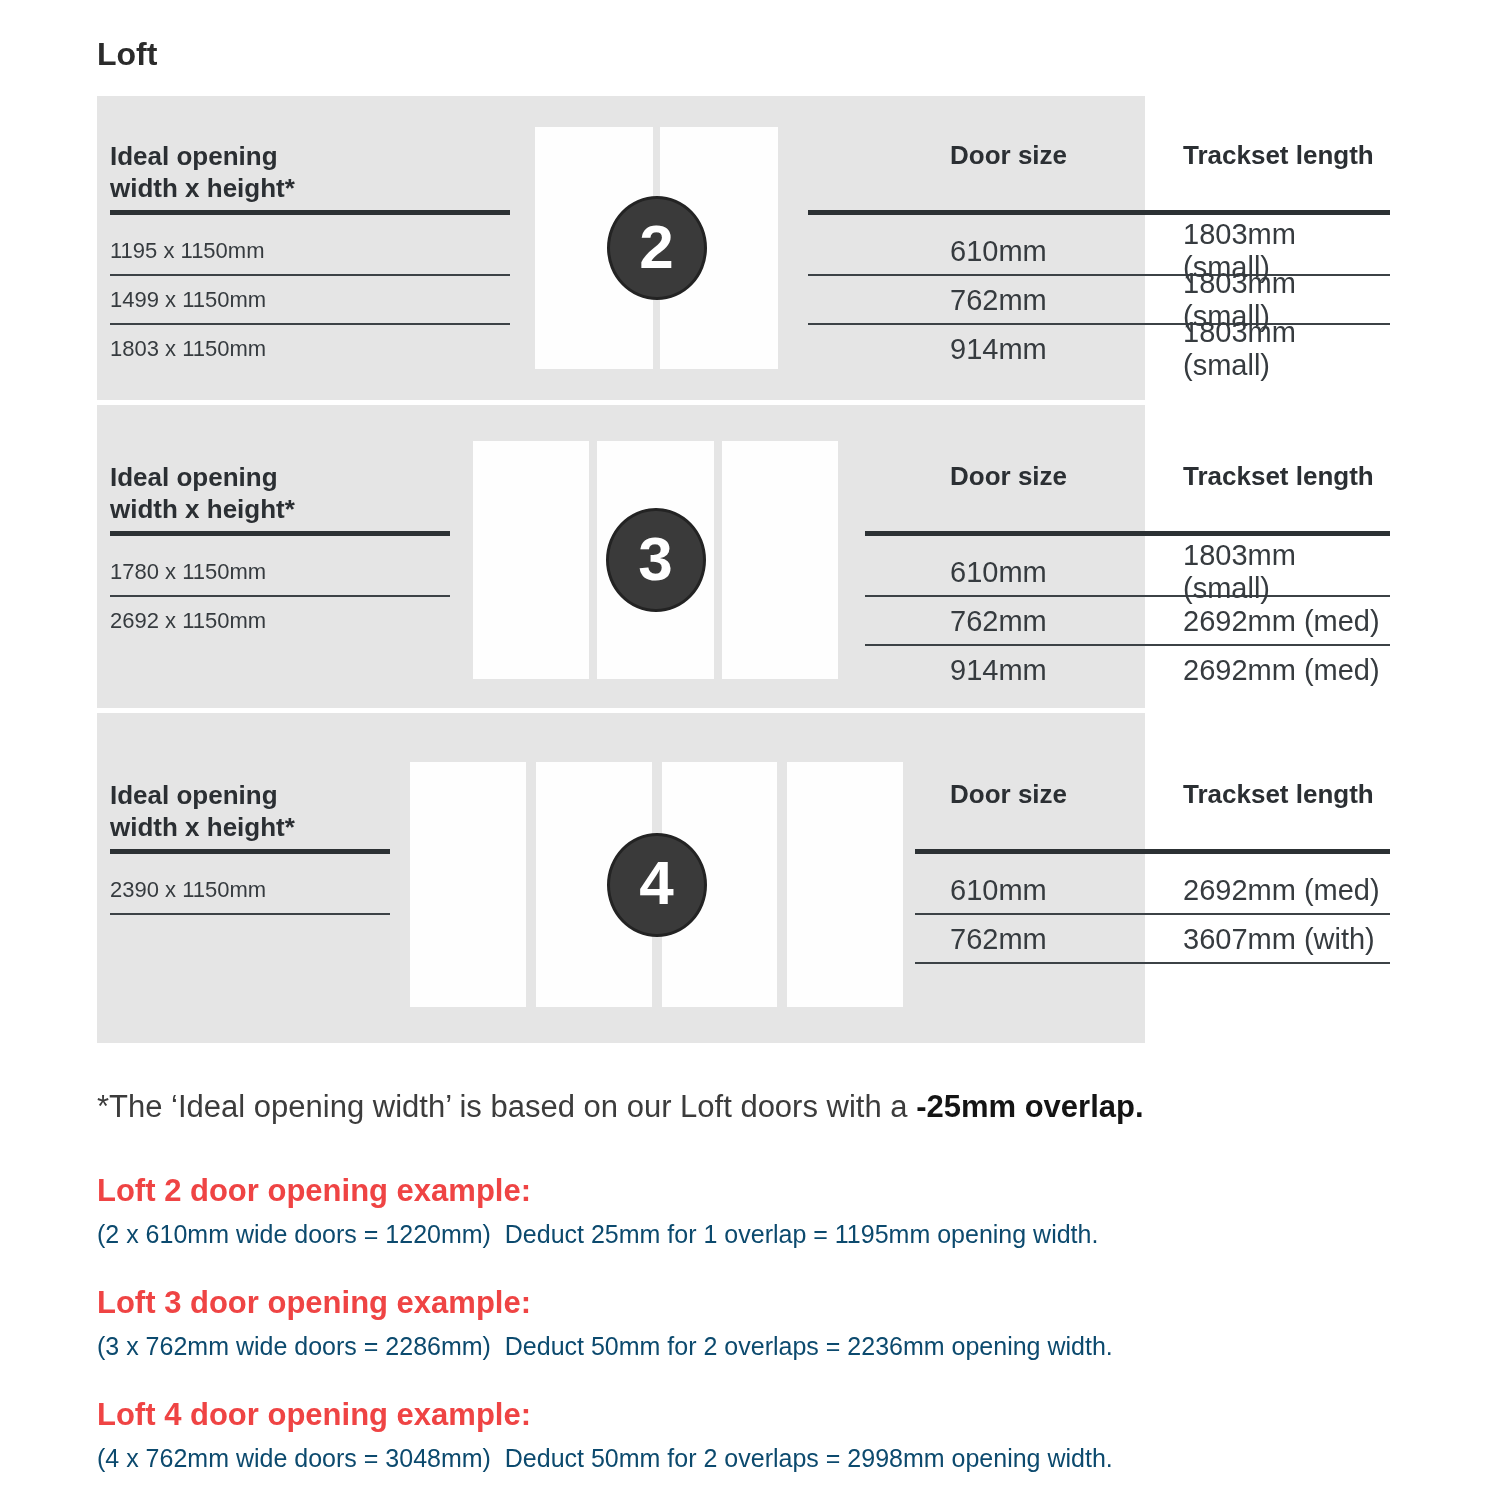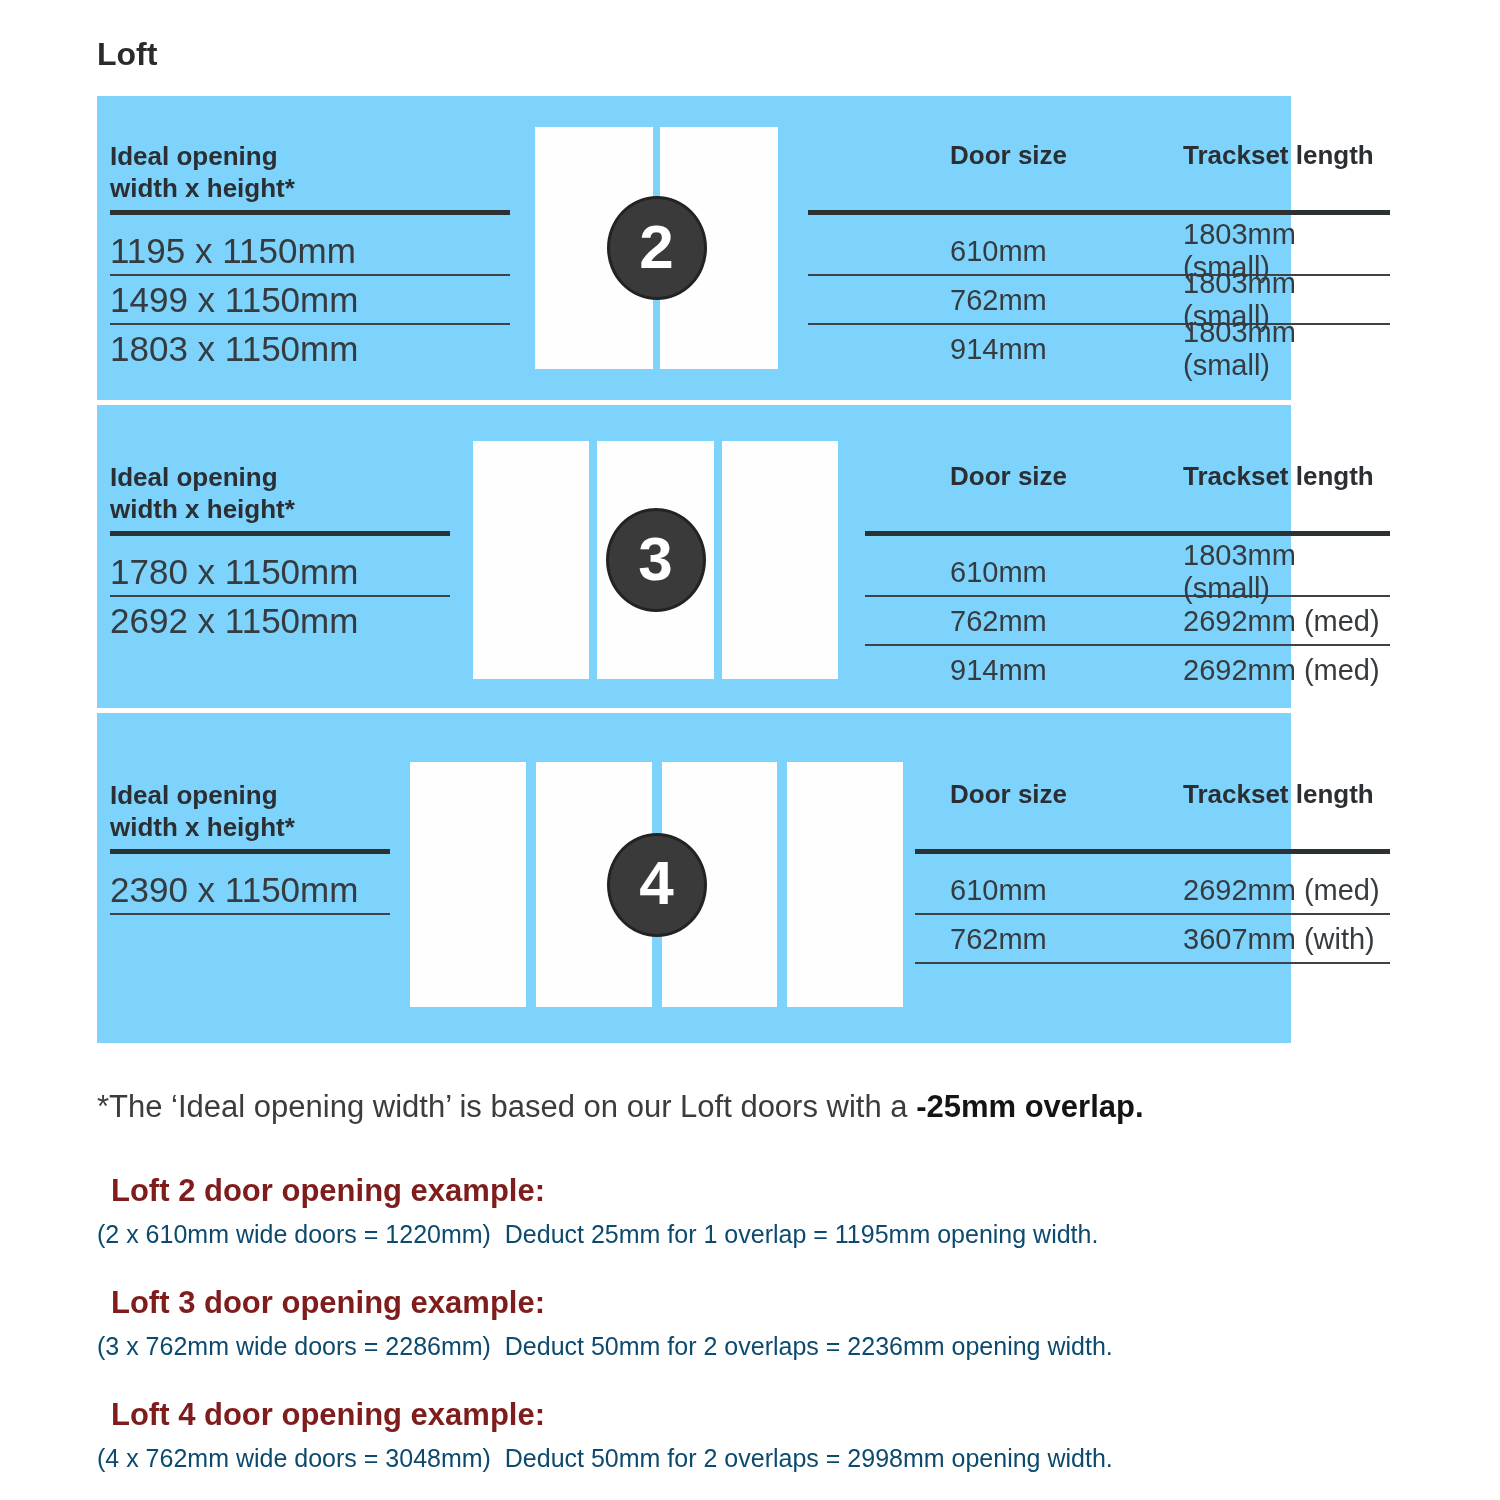--- a/index.html
+++ b/index.html
@@ -9,22 +9,22 @@
     font-family: "Liberation Sans", sans-serif;
     position: relative;
     -webkit-font-smoothing: antialiased;
   }
   .page-title {
     position: absolute; left: 97px; top: 36px;
     font-size: 32px; font-weight: bold; color: #2b2b2b;
   }
   .panel {
     position: absolute; left: 97px; top: 96px;
-    width: 1194px; height: 947px;
-    background: #7dd3fc;
+    width: 1048px; height: 947px;
+    background: #e5e5e5;
     display: flex; flex-direction: column;
   }
   .section { position: relative; }
   .sec1 { height: 304px; }
   .sec2 { height: 303px; }
   .sec3 { height: 330px; }
   .panel-sep { height: 5px; background: #ffffff; }
 
   
   .ltable { position: absolute; left: 13px; }
@@ -32,21 +32,21 @@
   .sec2 .ltable { top: 56px; width: 340px; }
   .sec3 .ltable { top: 66px; width: 280px; }
   .lhead {
     height: 66px; padding-bottom: 4px;
     font-size: 26px; font-weight: bold; color: #2b2f33; line-height: 32px;
     border-bottom: 5px solid #2c3134;
   }
   .lrows { padding-top: 12px; }
   .lrow {
     height: 47px; display: flex; align-items: center;
-    font-size: 35px; color: #363b3f;
+    font-size: 22px; color: #363b3f;
     border-bottom: 2px solid #3c4246;
   }
   .sec1 .lrow:last-child, .sec2 .lrow:last-child { border-bottom: none; }
 
   
   .rtable { position: absolute; }
   .sec1 .rtable { left: 711px; width: 582px; top: 44px; --c1: 142px; --c2: 375px; }
   .sec2 .rtable { left: 768px; width: 525px; top: 56px; --c1: 85px;  --c2: 318px; }
   .sec3 .rtable { left: 818px; width: 475px; top: 66px; --c1: 35px;  --c2: 268px; }
   .rhead {
@@ -84,21 +84,21 @@
   }
 
   
   .footnote {
     position: absolute; left: 97px; top: 1087px;
     font-size: 31px; color: #3c3c3c; line-height: 40px;
   }
   .footnote b { color: #141414; }
   .examples { position: absolute; left: 97px; top: 1170px; }
   .example { margin-bottom: 26px; }
-  .ex-title { font-size: 31px; font-weight: bold; color: #7f1d1d; line-height: 42px; margin-left: 14px; }
+  .ex-title { font-size: 31px; font-weight: bold; color: #ef4444; line-height: 42px; }
   .ex-body  { font-size: 25px; color: #0c4a6e; line-height: 44px; white-space: pre-wrap; }
 </style>
 </head>
 <body>
 
 <div class="page-title">Loft</div>
 
 <div class="panel">
 
   <div class="section sec1">

